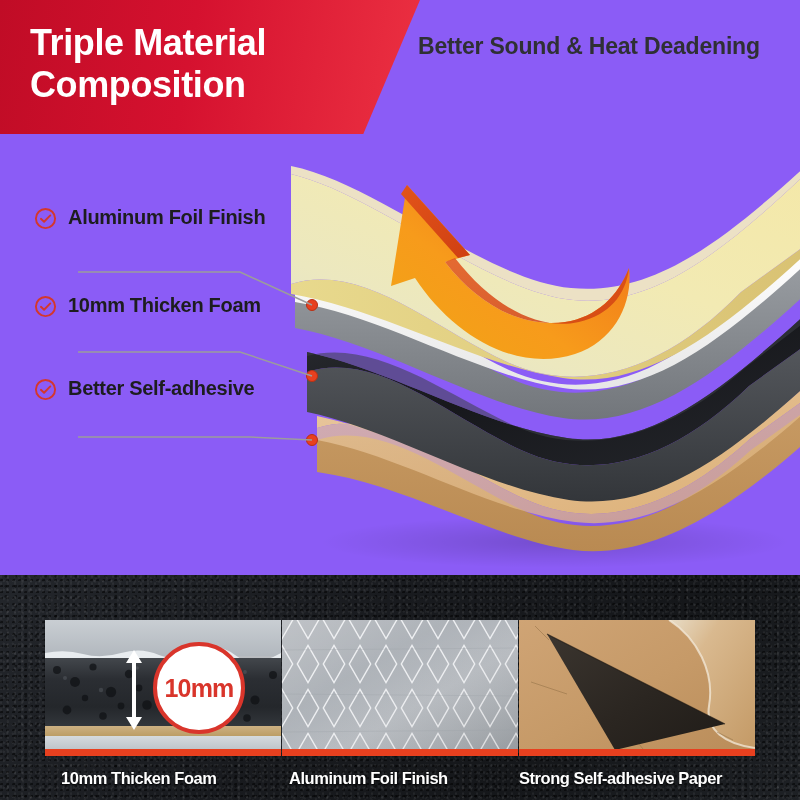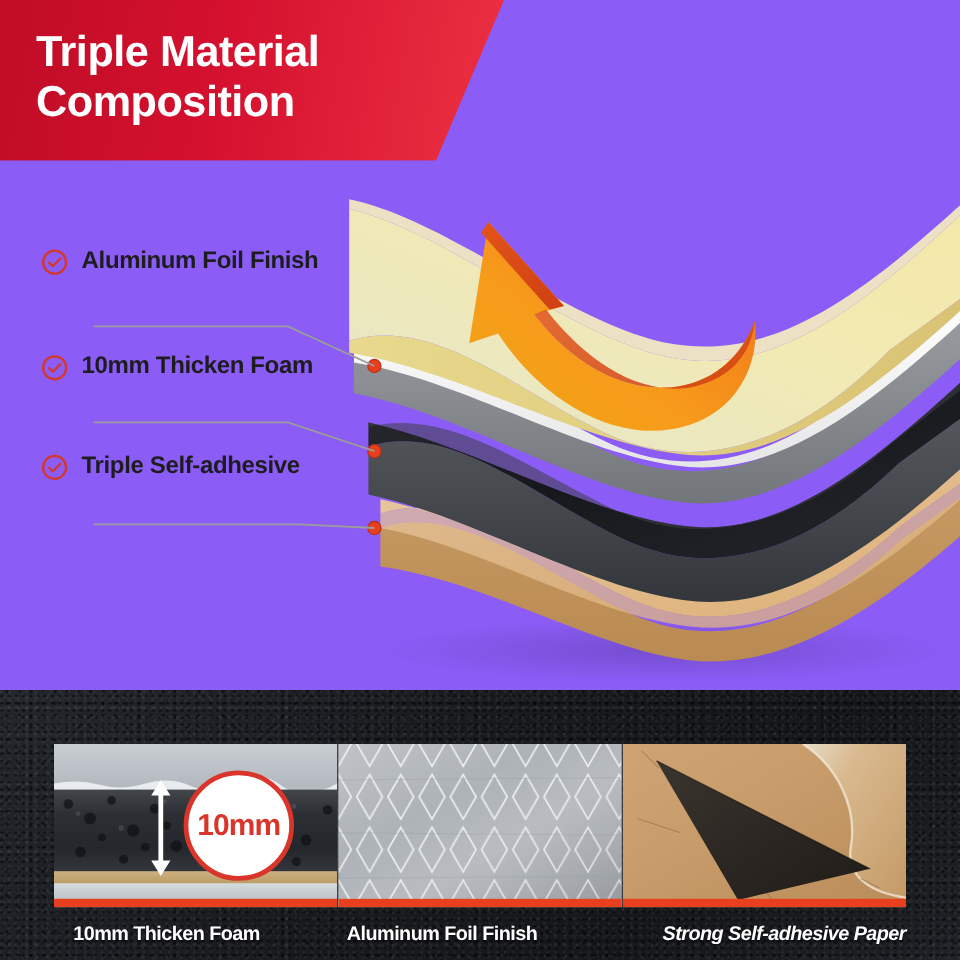--- a/index.html
+++ b/index.html
@@ -75,21 +75,21 @@
   }
   .card-redbar{position:absolute;left:0;bottom:0;width:100%;height:7px;background:#e8401f;}
   .card-caption{
     margin-top:13px;text-align:center;color:#ffffff;
     font-size:16.5px;font-weight:bold;letter-spacing:-0.45px;
     text-shadow:0 1px 2px rgba(0,0,0,.75);
     white-space:nowrap;
   }
   .card.c0 .card-caption{text-align:left;padding-left:16px;}
   .card.c1 .card-caption{text-align:left;padding-left:7px;}
-  .card.c2 .card-caption{text-align:right;padding-left:0px;font-style:italic;}
+  .card.c2 .card-caption{text-align:left;padding-left:0px;}
 
   
   .foam-photo{position:absolute;inset:0;}
   .badge-10mm{
     position:absolute;left:108px;top:22px;width:92px;height:92px;border-radius:50%;
     background:#ffffff;border:4px solid #d9352b;
     display:flex;align-items:center;justify-content:center;
     color:#d9352b;font-size:25px;font-weight:bold;letter-spacing:-0.8px;
     box-sizing:border-box;
   }
@@ -103,20 +103,21 @@
   .adh-photo{position:absolute;inset:0;}
 </style>
 </head>
 <body>
 
 <div class="page">
 
   <div class="header">
     <div class="header-banner"></div>
     <div class="header-title">Triple Material Composition</div>
+    <div class="header-sub">Better Sound &amp; Heat Deadening</div>
   </div>
 
   <div class="stack">
     <svg width="555" height="420" viewBox="0 0 555 420" xmlns="http://www.w3.org/2000/svg">
       <defs>
         <linearGradient id="gFoilTop" x1="0" y1="1" x2="1" y2="0">
           <stop offset="0%" stop-color="#dfe0cd"></stop>
           <stop offset="28%" stop-color="#ece8bf"></stop>
           <stop offset="58%" stop-color="#f2eab3"></stop>
           <stop offset="100%" stop-color="#f4e8a8"></stop>
@@ -234,21 +235,21 @@
         <div class="feature-label">10mm Thicken Foam</div>
       </div>
     </div>
 
     <div class="feature f2">
       <div class="feature-row">
         <svg class="check-icon" viewBox="0 0 24 24" xmlns="http://www.w3.org/2000/svg">
           <circle cx="12" cy="12" r="10" fill="none" stroke="#d4372c" stroke-width="2"></circle>
           <polyline points="7.2,12.3 10.5,15.4 17,8.8" fill="none" stroke="#d4372c" stroke-width="2" stroke-linecap="round" stroke-linejoin="round"></polyline>
         </svg>
-        <div class="feature-label">Triple Self-adhesive</div>
+        <div class="feature-label">Better Self-adhesive</div>
       </div>
     </div>
 
   </div>
 
   <div class="bottom">
     <div class="cards">
 
       <div class="card c0">
         <div class="card-photo">

